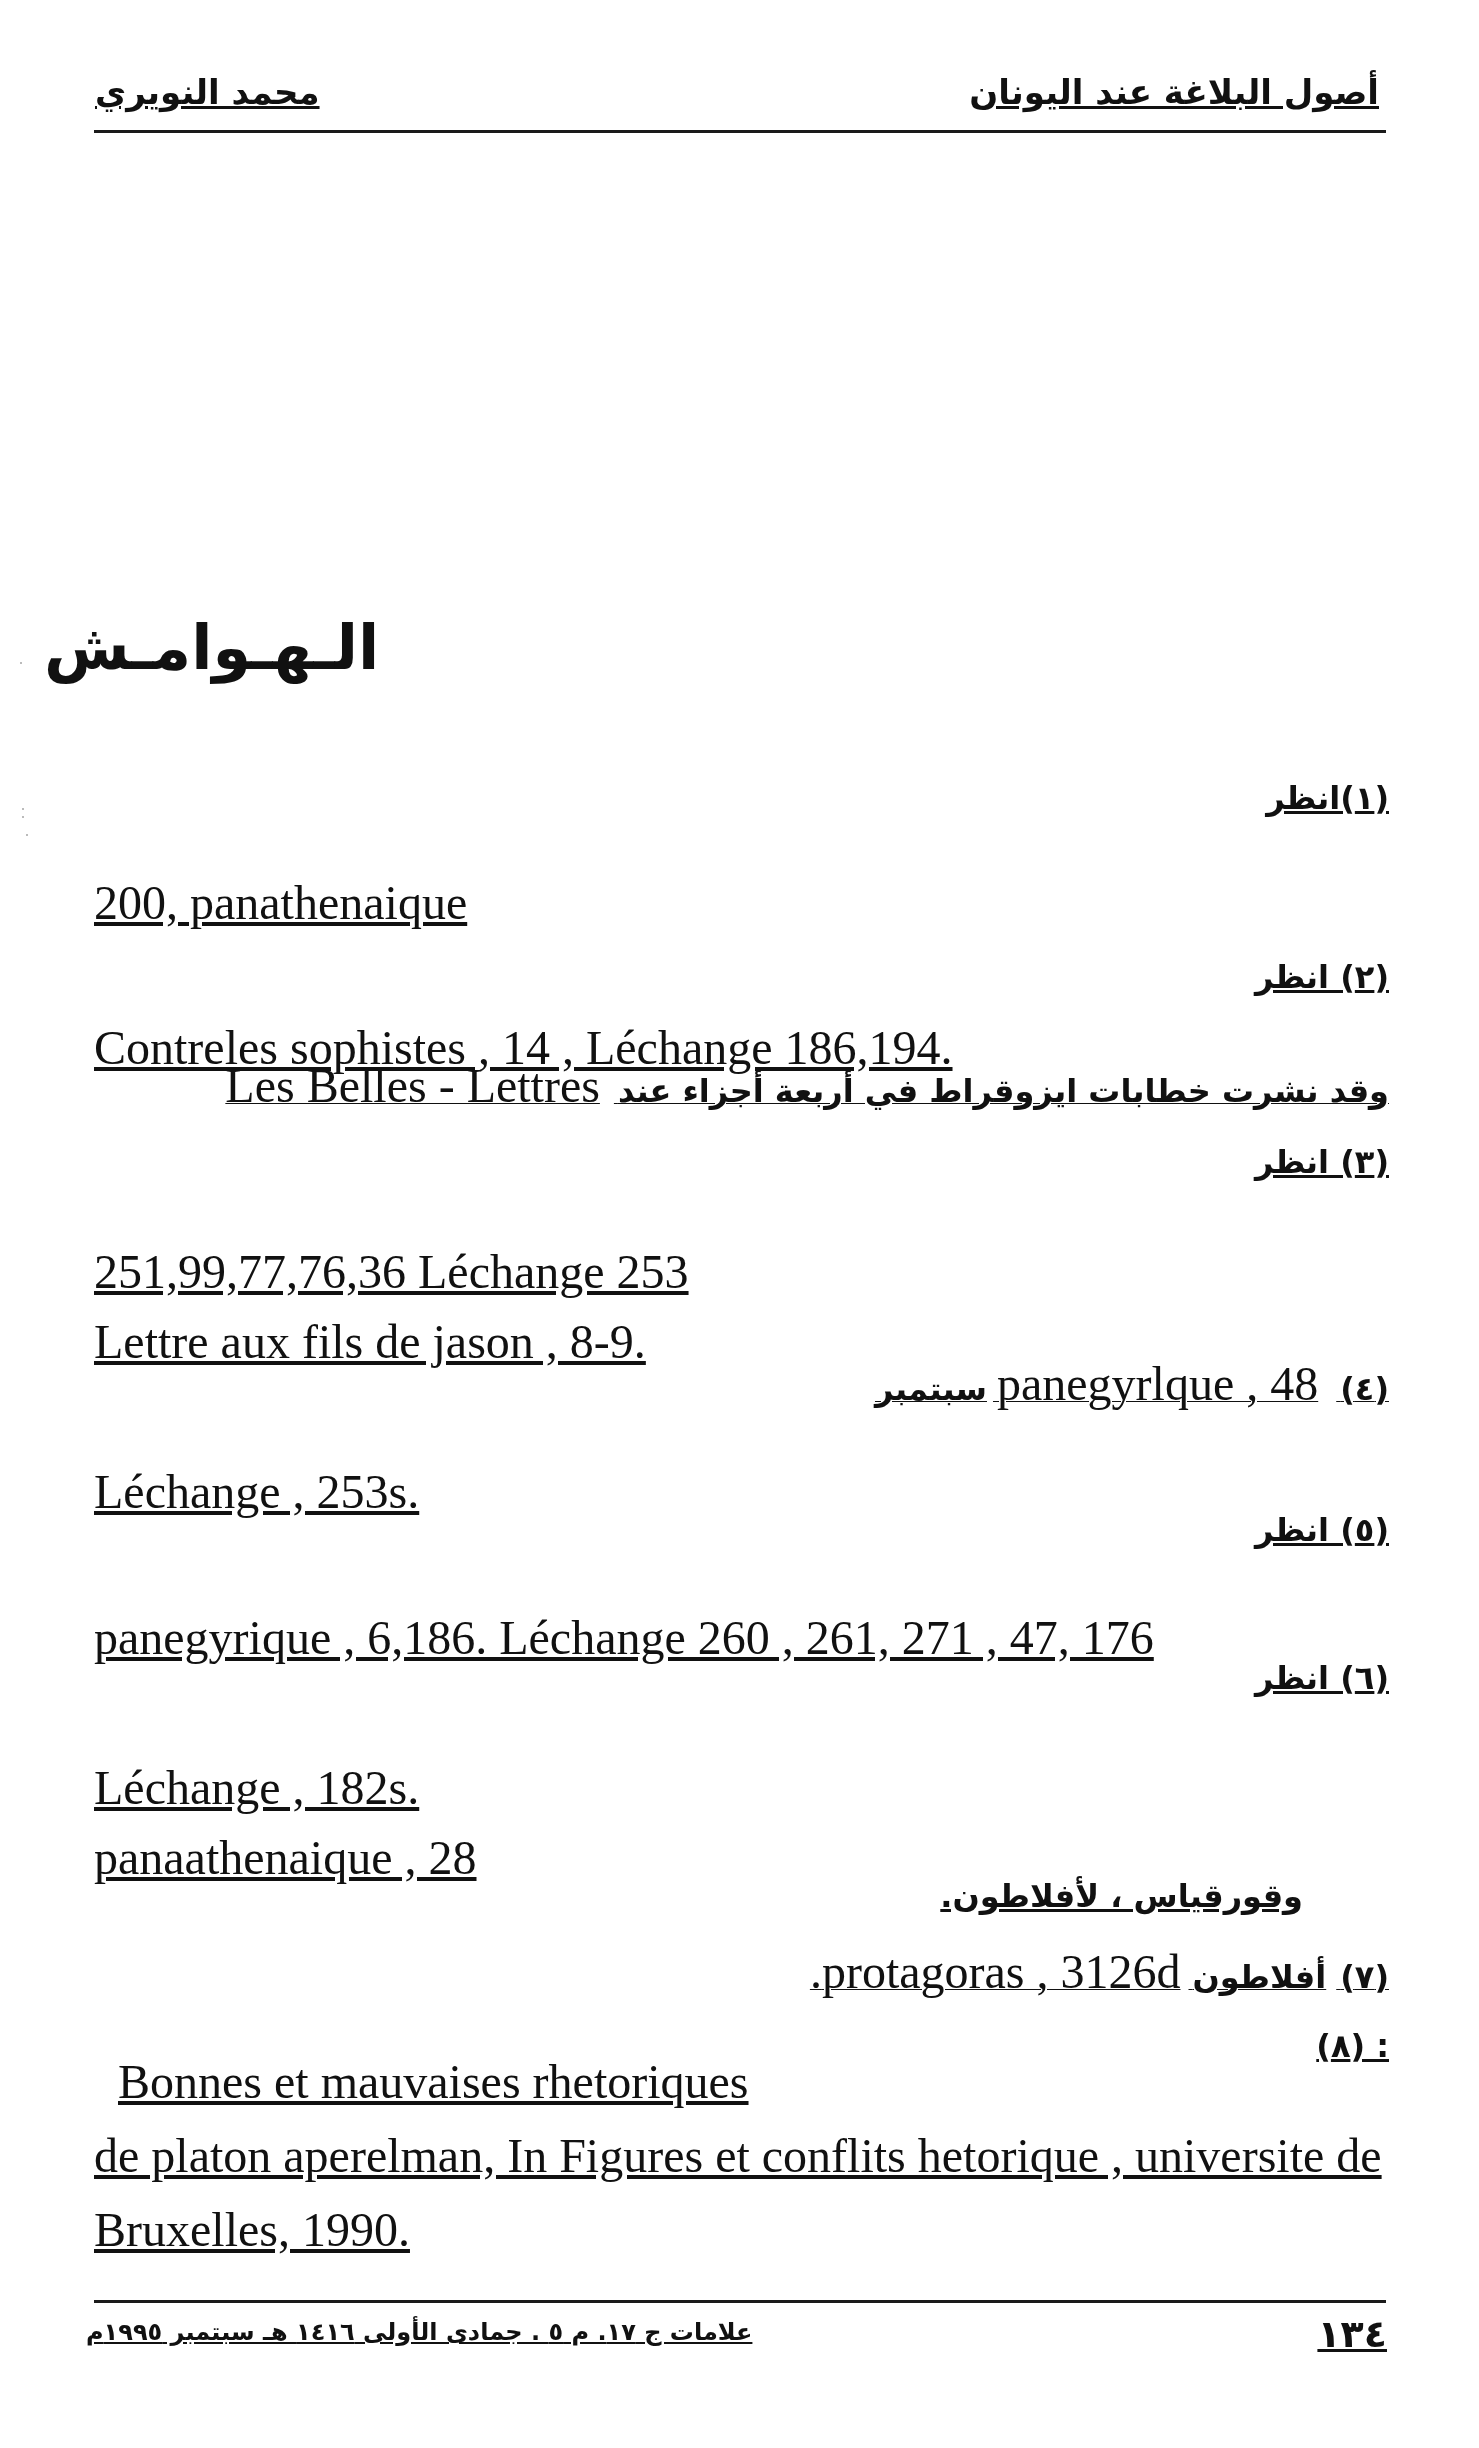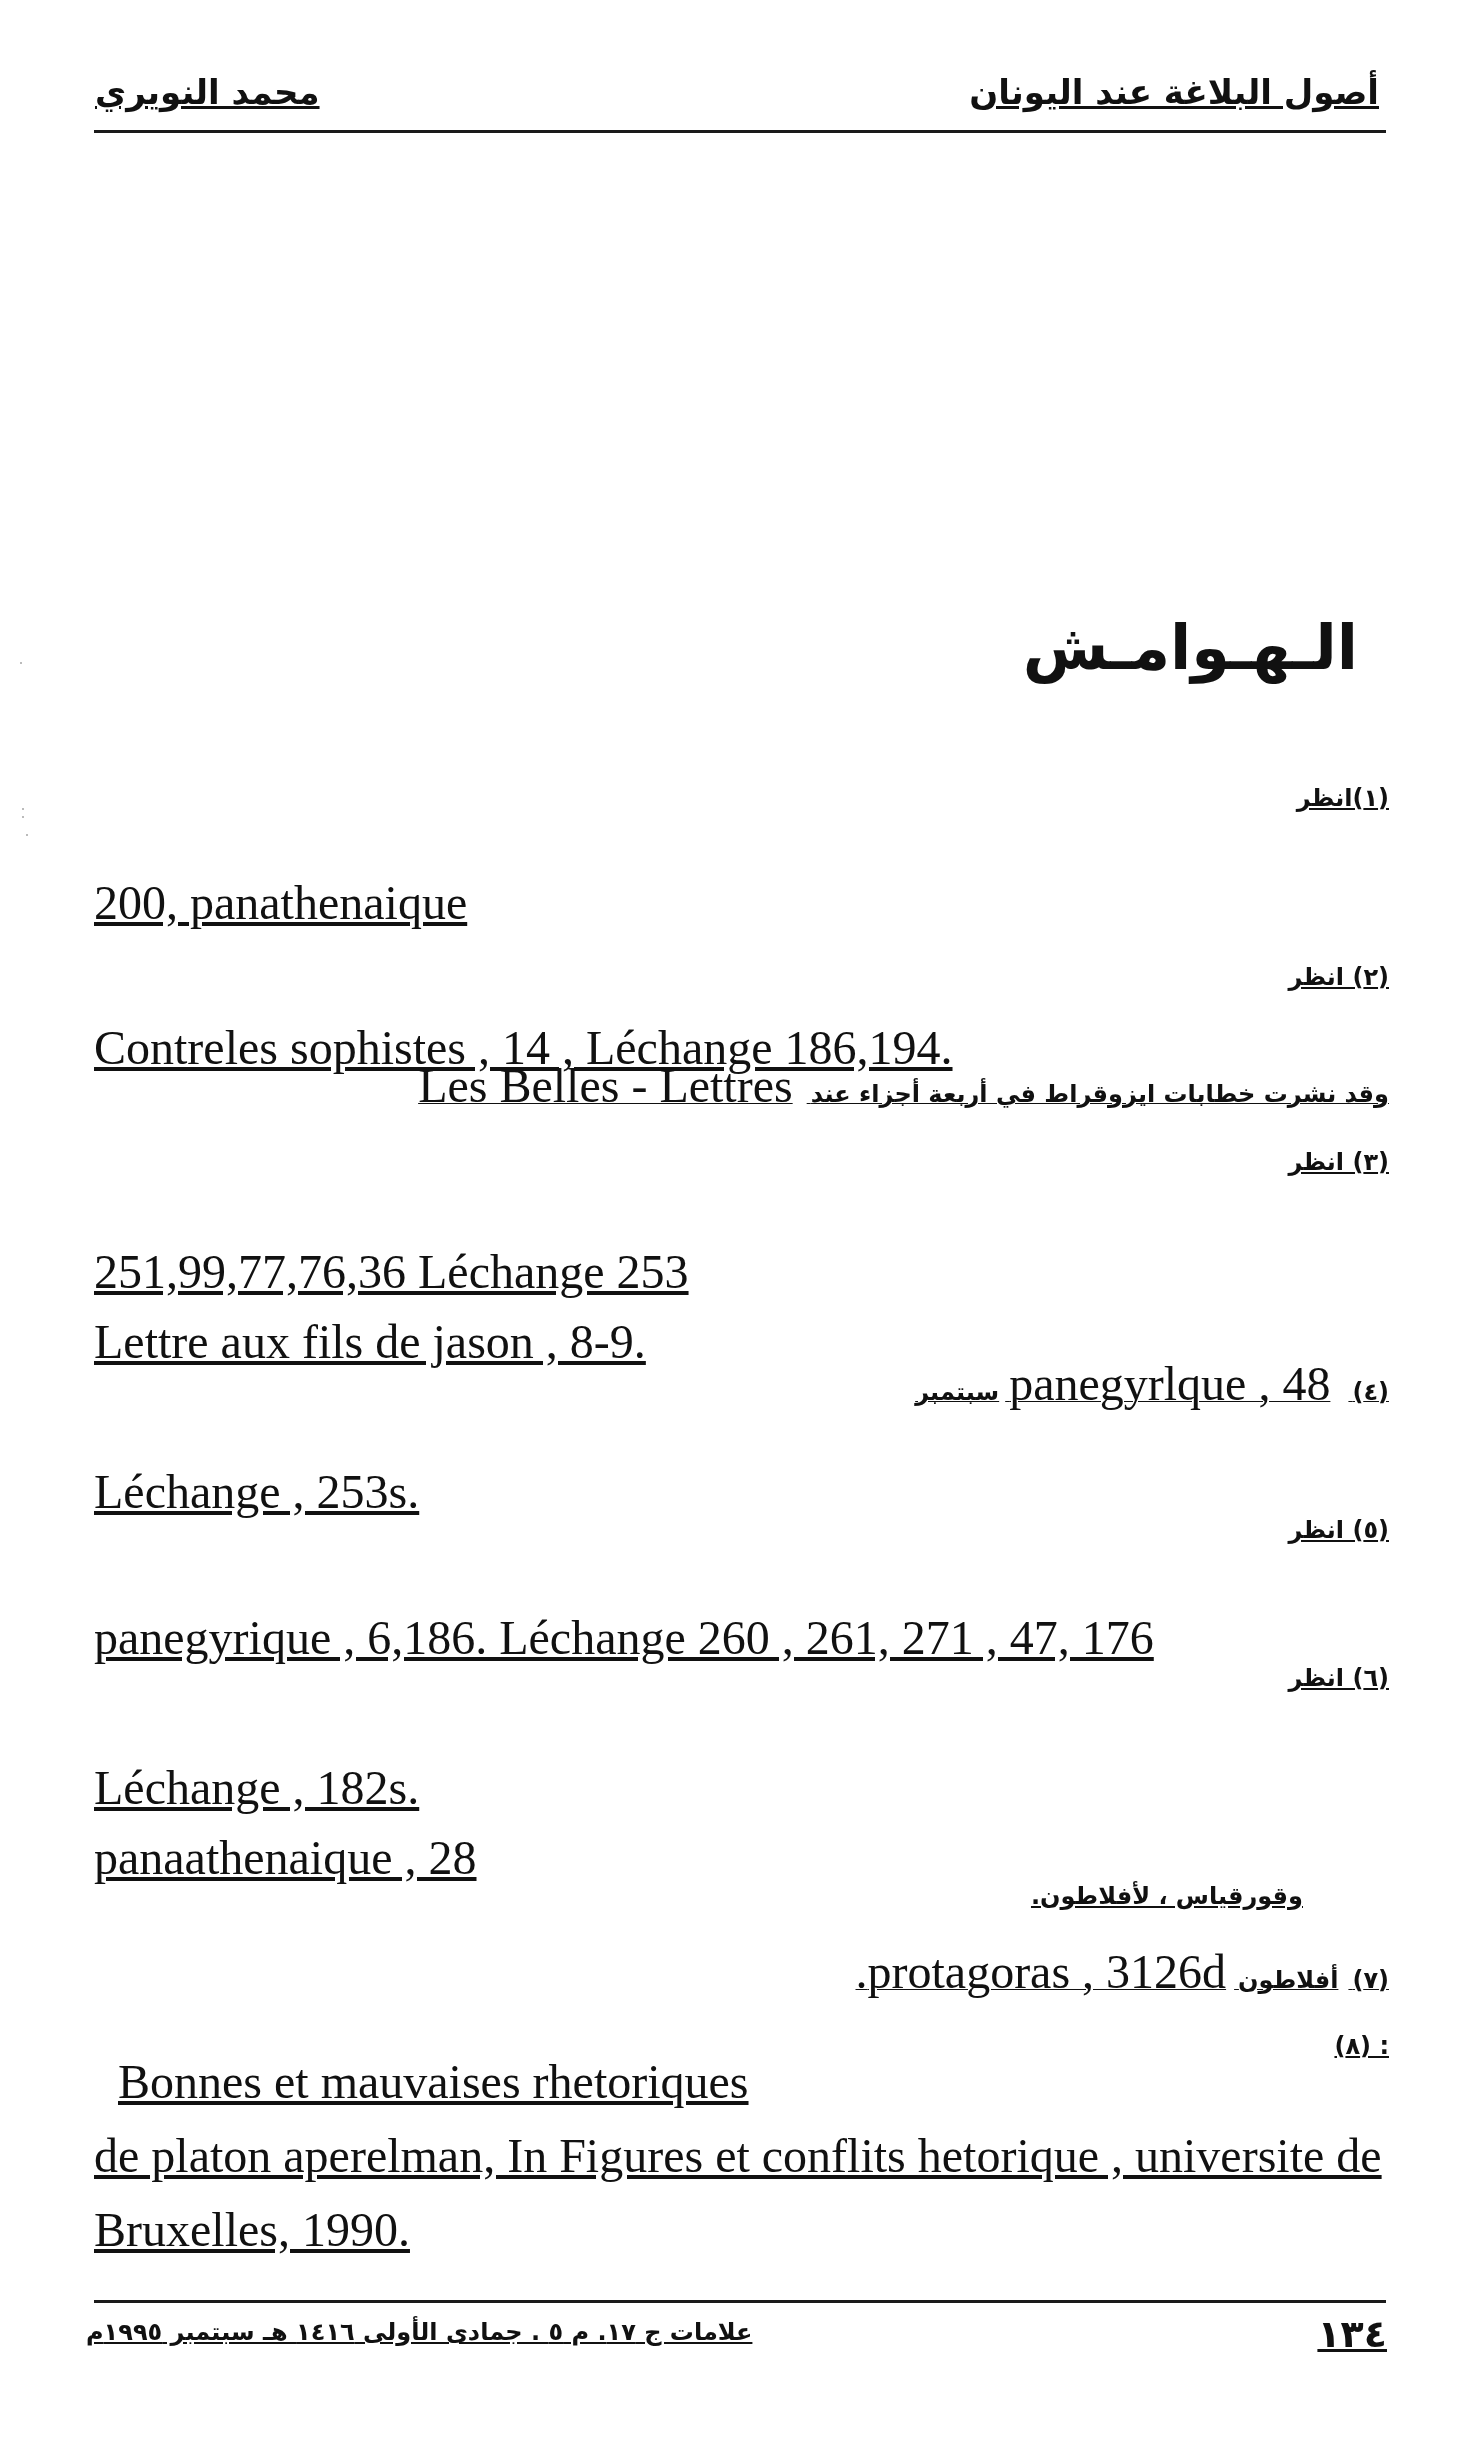--- a/index.html
+++ b/index.html
@@ -37,26 +37,26 @@
     .header-title { right: 100px; top: 72px; font-size: 34px; letter-spacing: -1px; }
     .header-author { left: 95px; top: 72px; font-size: 34px; letter-spacing: -1px; }
     .rule-top {
       position: absolute; left: 94px; width: 1292px; top: 130px; height: 3px;
       background: #1a1a1a;
     }
 
     
     .section-heading {
       position: absolute; left: 0; width: 1358px; top: 608px;
-      text-align: right; font-size: 62px; line-height: 80px;
+      text-align: left; font-size: 62px; line-height: 80px; padding-left: 44px;
     }
 
     
     .ln { font-size: 48px; line-height: 44px; margin-top: 36px; }
-    .ln-ar { font-size: 24px; line-height: 44px; }
+    .ln-ar { font-size: 32px; line-height: 44px; }
     .r { right: 90px; }
     .l { left: 94px; }
 
     
     .rule-bottom {
       position: absolute; left: 94px; width: 1292px; top: 2300px; height: 3px;
       background: #1a1a1a;
     }
     .footer-issue { left: 86px; top: 2318px; font-size: 24px; letter-spacing: -1px; }
     .footer-page { right: 92px; top: 2312px; font-size: 38px; }

